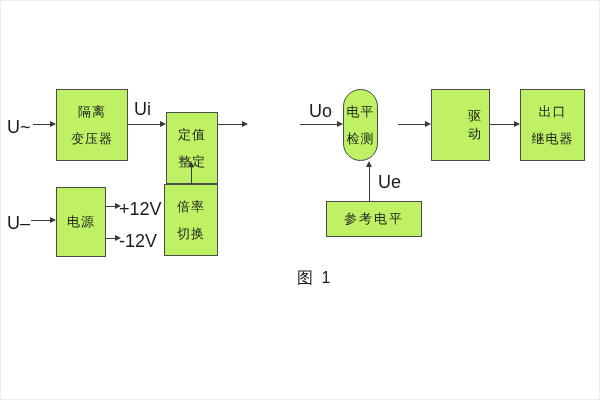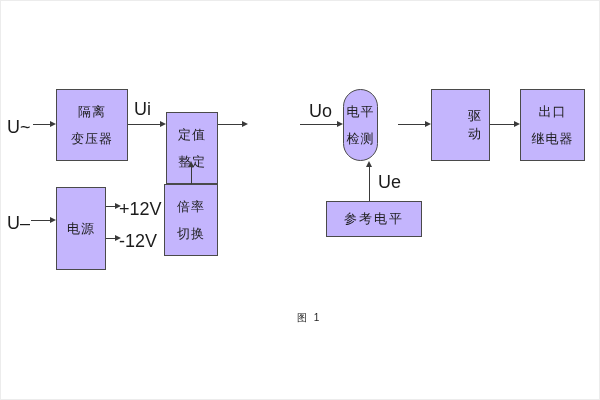--- a/index.html
+++ b/index.html
@@ -2,26 +2,26 @@
 <html><head>
 <meta charset="utf-8">
 <style>
   html,body { margin:0; padding:0; background:#fff; }
   .stage {
     position:relative; width:600px; height:400px; background:#ffffff;
     font-family:"Liberation Sans", sans-serif; color:#1c1c1c;
     border:1px solid #ececec; box-sizing:border-box; overflow:hidden;
   }
   .box {
-    position:absolute; border:1px solid #4a4a4a; background:#c4b5fd;
+    position:absolute; border:1px solid #4a4a4a; background:#bef264;
     display:flex; flex-direction:column; align-items:center; justify-content:center;
     gap:9px; font-size:13px; letter-spacing:1px; box-sizing:border-box;
   }
   .lbl { position:absolute; font-size:18px; white-space:nowrap; }
-  .caption { position:absolute; font-size:10px; letter-spacing:2px;margin-top:43px; }
+  .caption { position:absolute; font-size:16px; letter-spacing:2px; }
   .h-arrow { position:absolute; height:0; border-top:1px solid #3a3a3a; }
   .h-arrow::after {
     content:""; position:absolute; right:-6px; top:-4px; width:0; height:0;
     border-left:6px solid #3a3a3a; border-top:3.5px solid transparent; border-bottom:3.5px solid transparent;
   }
   .v-arrow { position:absolute; width:0; border-left:1px solid #3a3a3a; }
   .v-arrow::after {
     content:""; position:absolute; top:-6px; left:-4px; width:0; height:0;
     border-bottom:6px solid #3a3a3a; border-left:3.5px solid transparent; border-right:3.5px solid transparent;
   }
@@ -57,21 +57,21 @@
 
   <div class="box" style="left:430px; top:88px; width:59px; height:72px;padding-left:36px;">
     <span>驱动</span>
   </div>
 
   <div class="box" style="left:519px; top:88px; width:65px; height:72px;">
     <span>出口</span>
     <span>继电器</span>
   </div>
 
-  <div class="box" style="left:55px; top:186px; width:50px; height:83px;">
+  <div class="box" style="left:55px; top:186px; width:50px; height:70px;">
     <span>电源</span>
   </div>
 
   <div class="box" style="left:163px; top:183px; width:54px; height:72px;font-family:Liberation Serif, serif;">
     <span>倍率</span>
     <span>切换</span>
   </div>
 
   <div class="box" style="left:325px; top:200px; width:96px; height:36px; letter-spacing:2px;">
     <span>参考电平</span>

